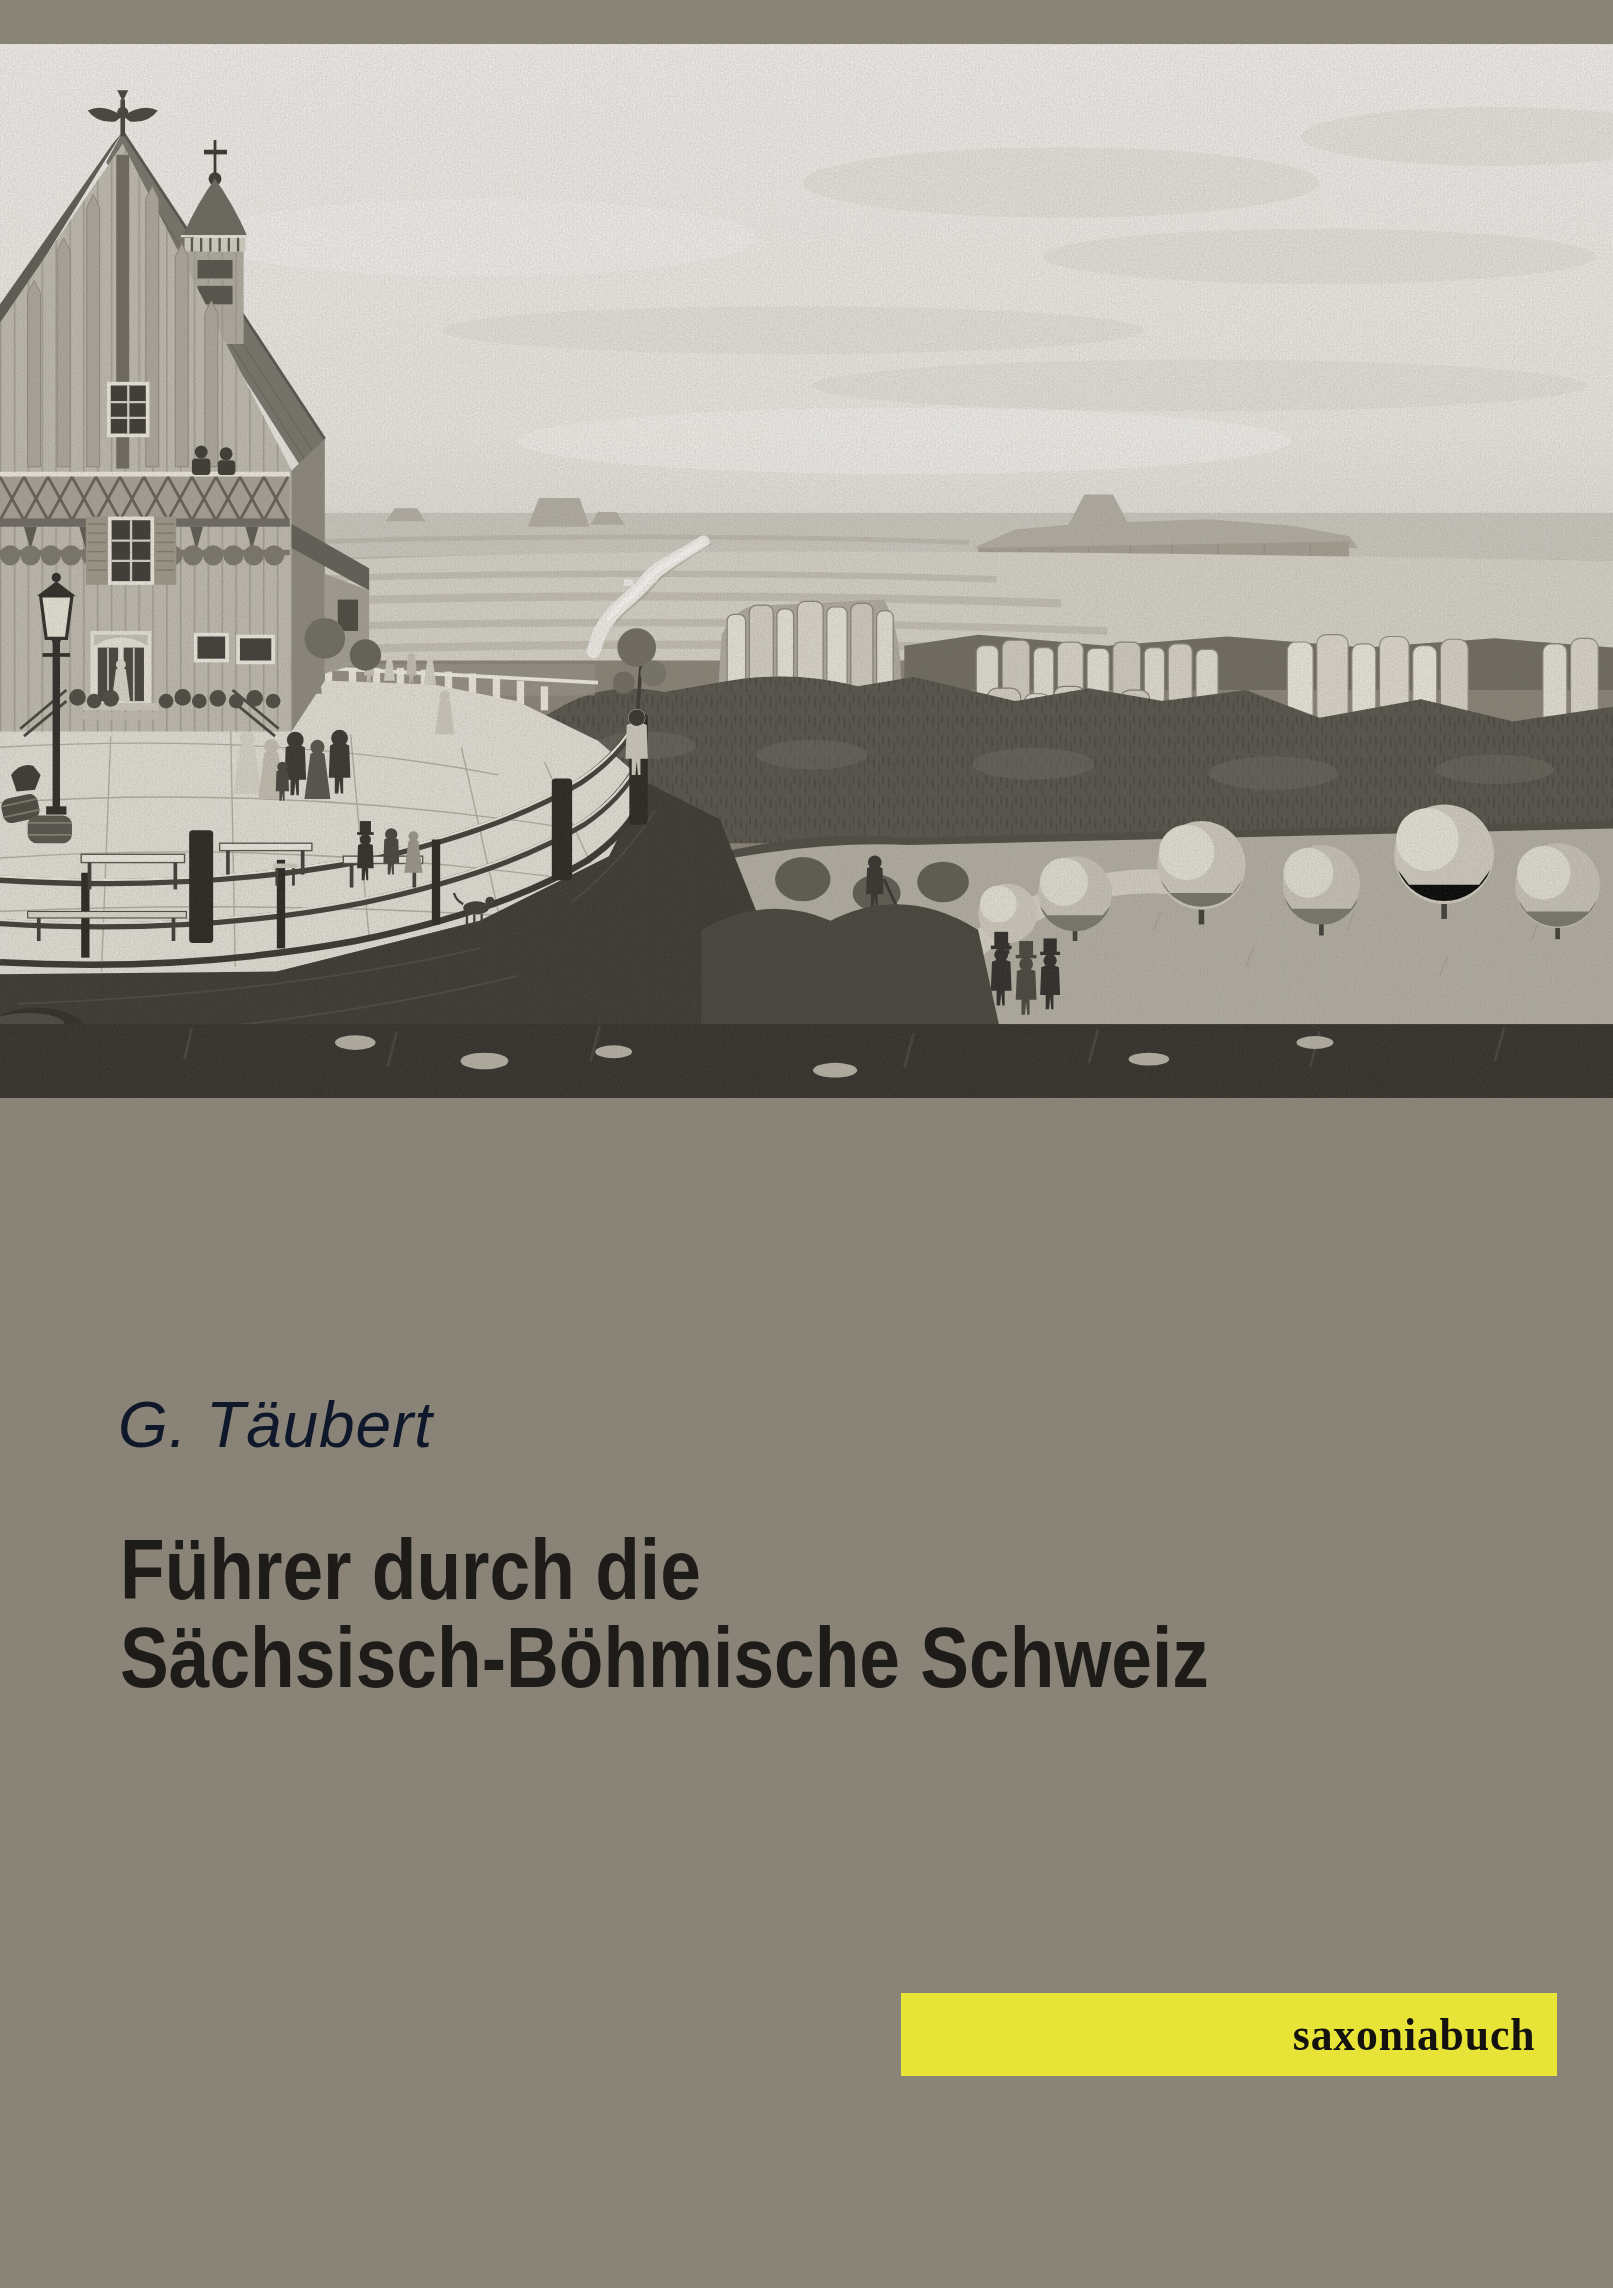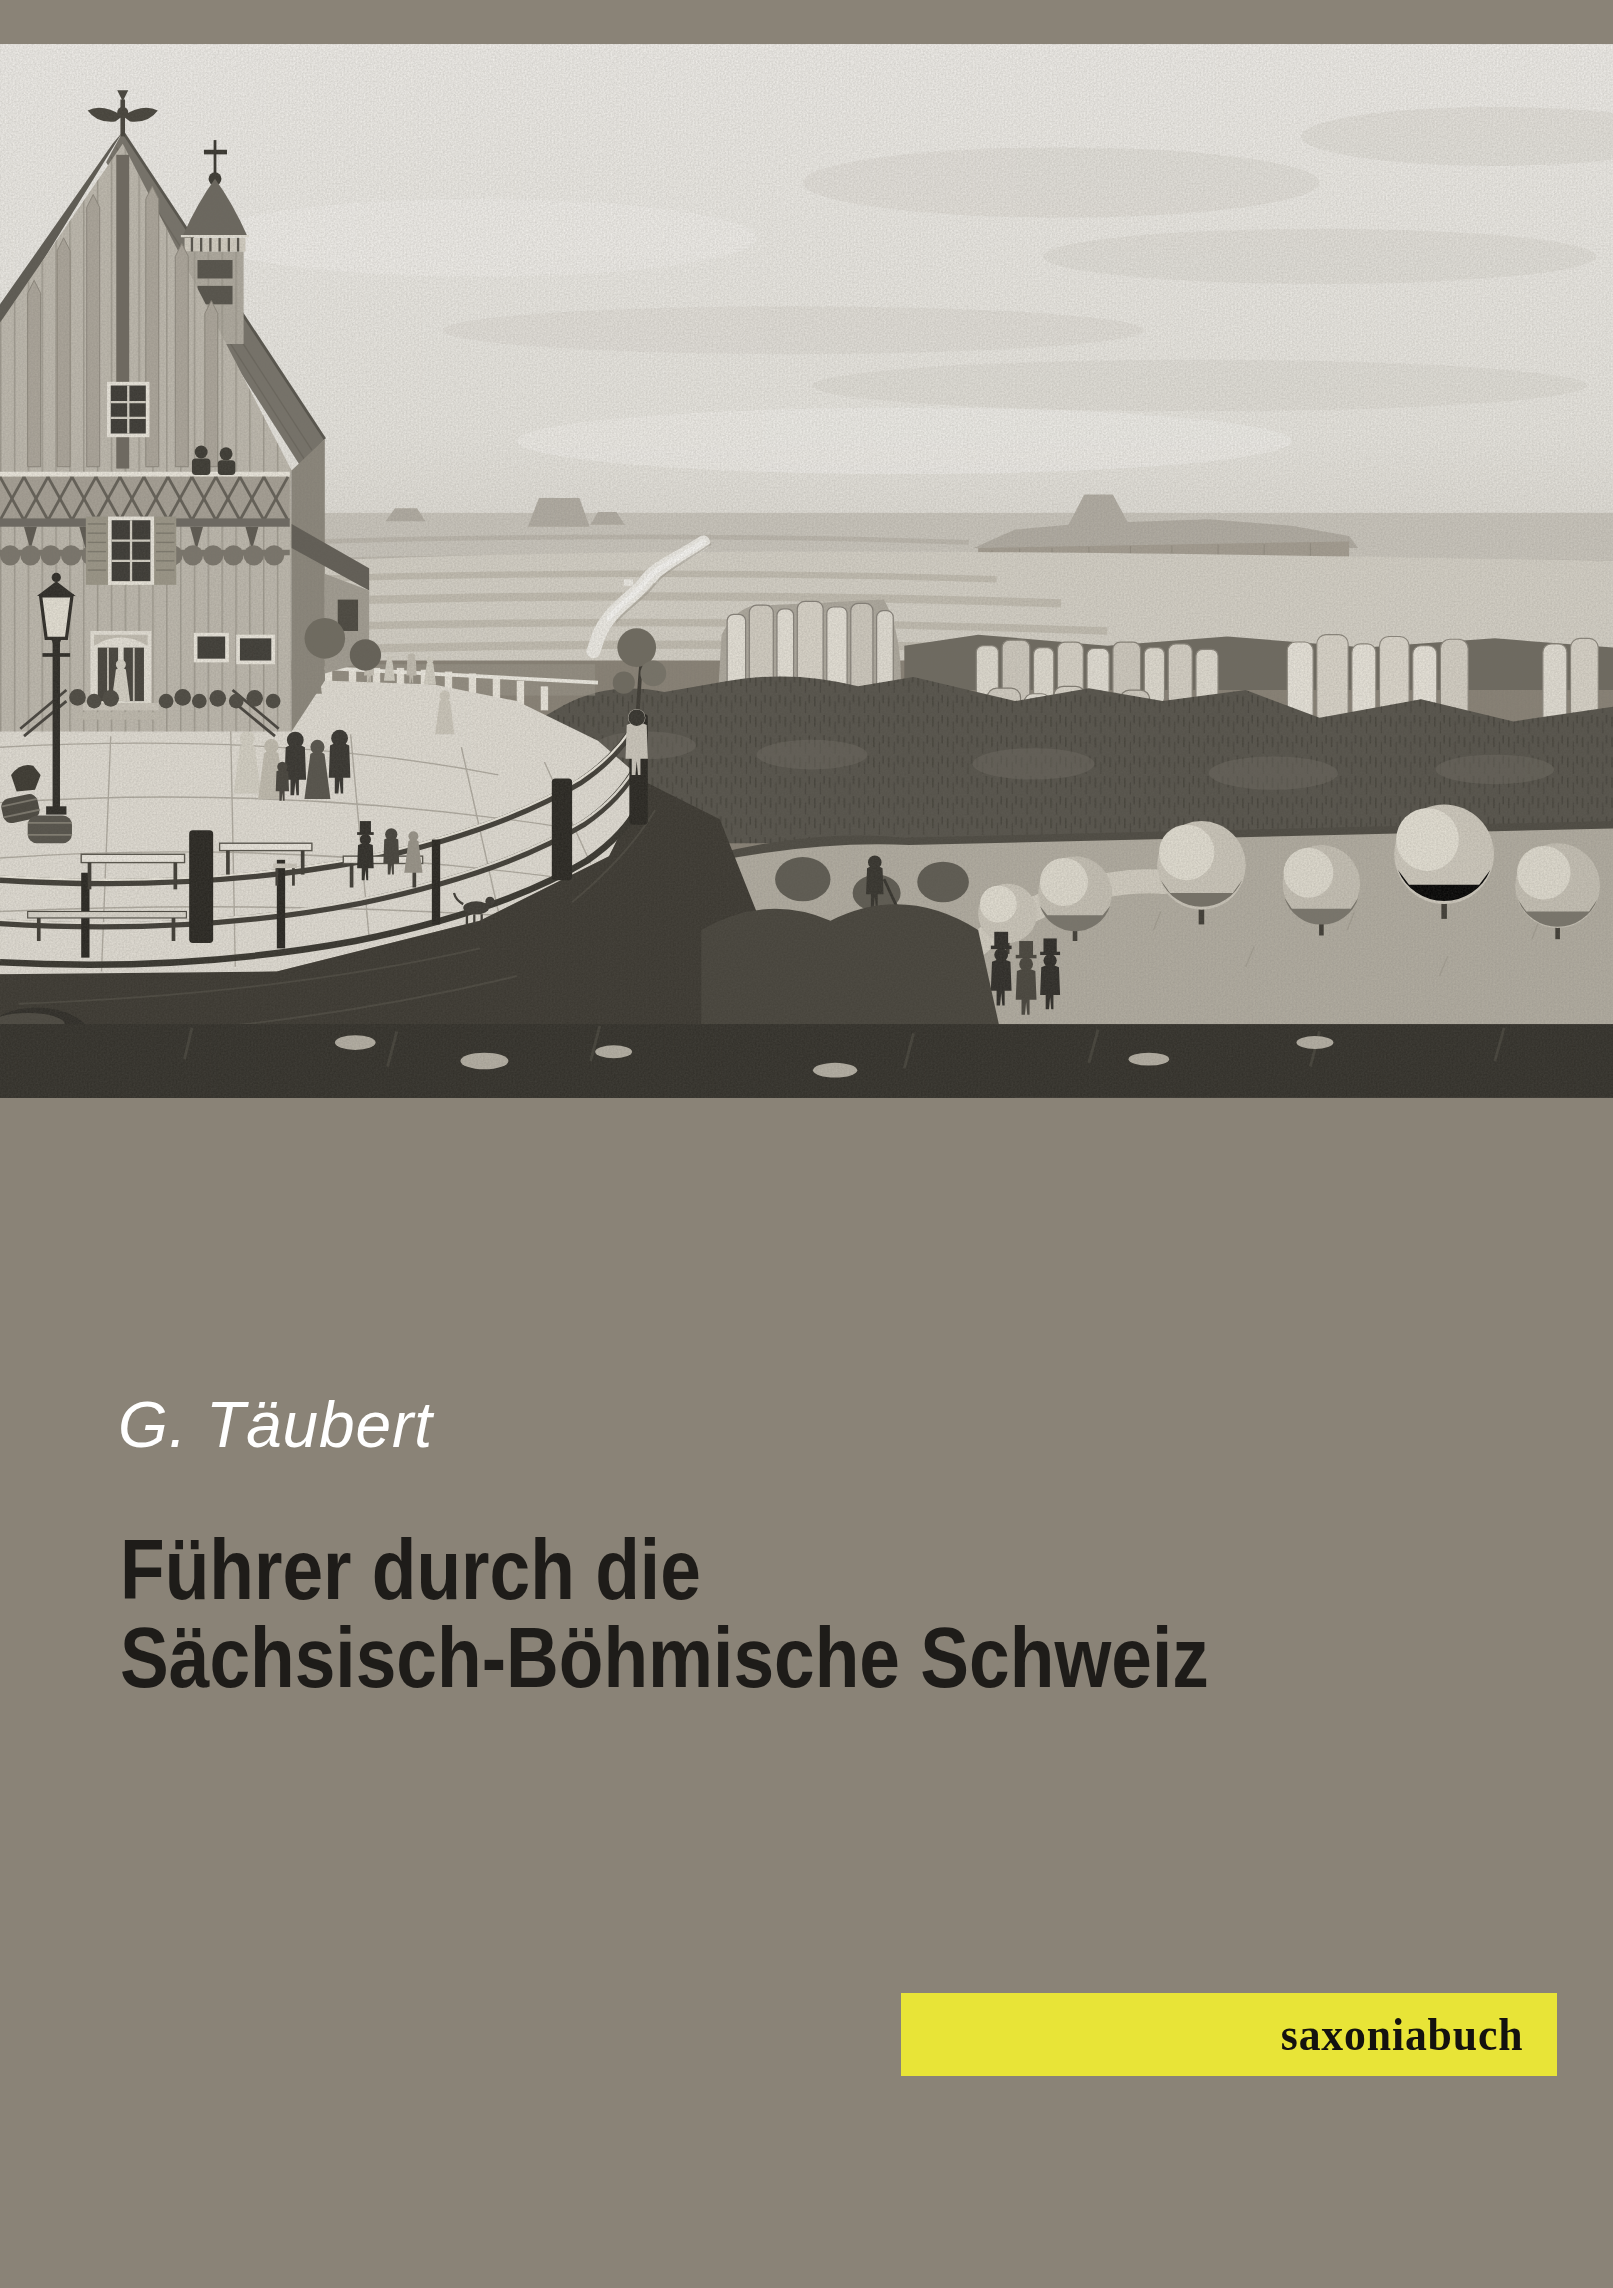--- a/index.html
+++ b/index.html
@@ -7,34 +7,34 @@
     position:relative;width:1613px;height:2289px;
     background:#8a8377;overflow:hidden;
     font-family:"Liberation Sans",sans-serif;
   }
   .illustration{
     position:absolute;left:0;top:44px;width:1613px;height:1054px;
   }
   .author{
     position:absolute;left:118px;top:1388px;
     font-size:64px;font-style:italic;font-weight:500;
-    color:#ffffff;letter-spacing:0.9px;white-space:nowrap;
+    color:#0f172a;letter-spacing:0.9px;white-space:nowrap;
   }
   .title{
     position:absolute;left:120px;top:1525px;margin:0;
     font-size:86px;font-weight:bold;line-height:88px;
     color:#1e1c19;white-space:nowrap;
     transform:scaleX(0.85);transform-origin:0 0;
     letter-spacing:0;
   }
   .publisher{
     position:absolute;left:901px;top:1993px;width:656px;height:83px;
     background:#e8e437;
     display:flex;align-items:center;justify-content:flex-end;
-    padding:12px;box-sizing:border-box;
+    padding:0;box-sizing:border-box;
   }
   .publisher span{
     font-family:"Liberation Serif",serif;font-weight:bold;
     font-size:46px;color:#14120f;letter-spacing:0.9px;
     margin-right:22px;transform:scaleX(0.95);transform-origin:100% 50%;
   }
 </style>
 </head>
 <body>
 

